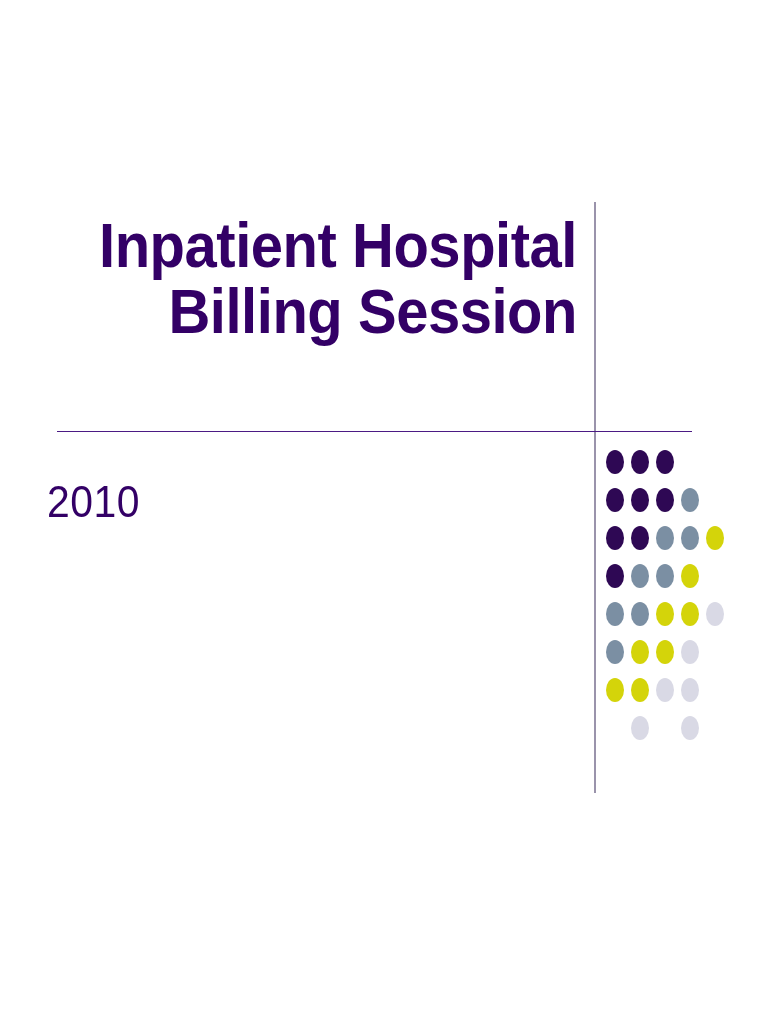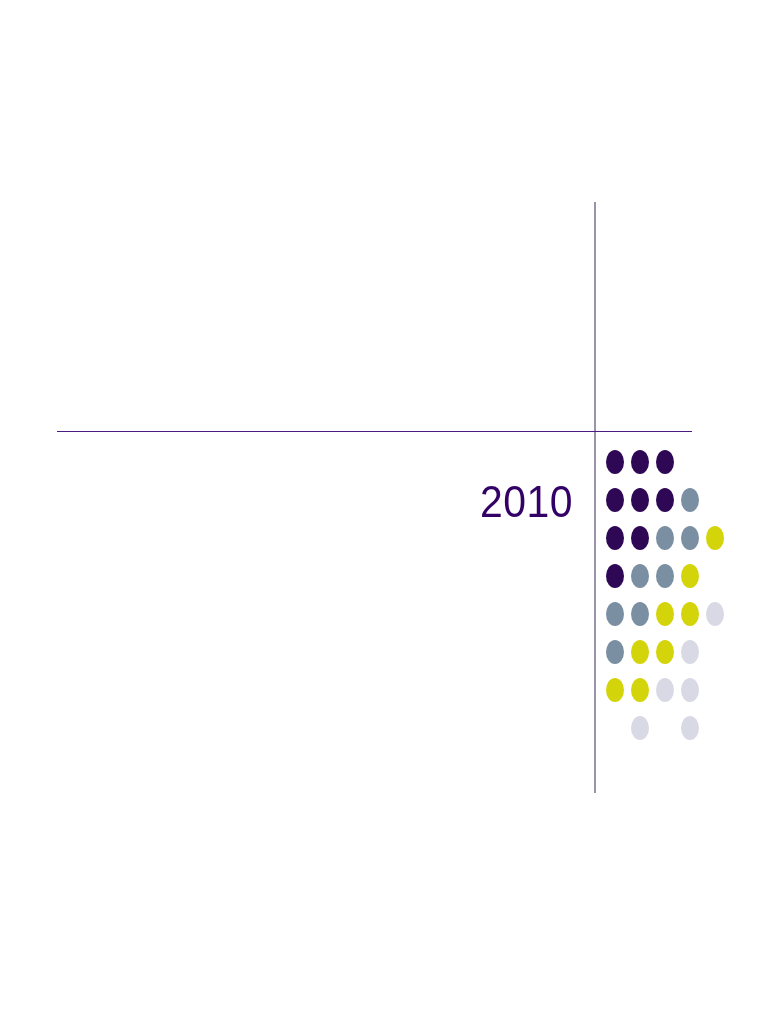--- a/index.html
+++ b/index.html
@@ -59,21 +59,21 @@
     transform-origin: right center;
     white-space: nowrap;
   }
 
   
   .year-block {
     position: absolute;
     left: 40px;
     top: 479px;
     width: 533px;
-    text-align: right;
+    text-align: left;
   }
   .year-text {
     font-family: "Liberation Sans Narrow", "Liberation Sans", sans-serif;
     font-size: 44px;
     line-height: 46px;
     font-weight: normal;
     color: #330066;
     letter-spacing: 0.5px;
     transform: scaleX(0.93);
     transform-origin: right center;
@@ -106,20 +106,24 @@
   .dot.c5 { left: 100px;}
 </style>
 </head>
 <body>
 
 <div id="slide">
 
   <div class="rule-vertical"></div>
   <div class="rule-horizontal"></div>
 
+  <div class="title-block">
+    <span class="title-line">Inpatient Hospital</span>
+    <span class="title-line">Billing Session</span>
+  </div>
 
   <div class="year-block">
     <span class="year-text">2010</span>
   </div>
 
   <div class="dot-matrix">
       <div class="dot-row">
         <span class="dot c1" style="background: rgb(46, 8, 84);"></span>
         <span class="dot c2" style="background: rgb(46, 8, 84);"></span>
         <span class="dot c3" style="background: rgb(46, 8, 84);"></span>

